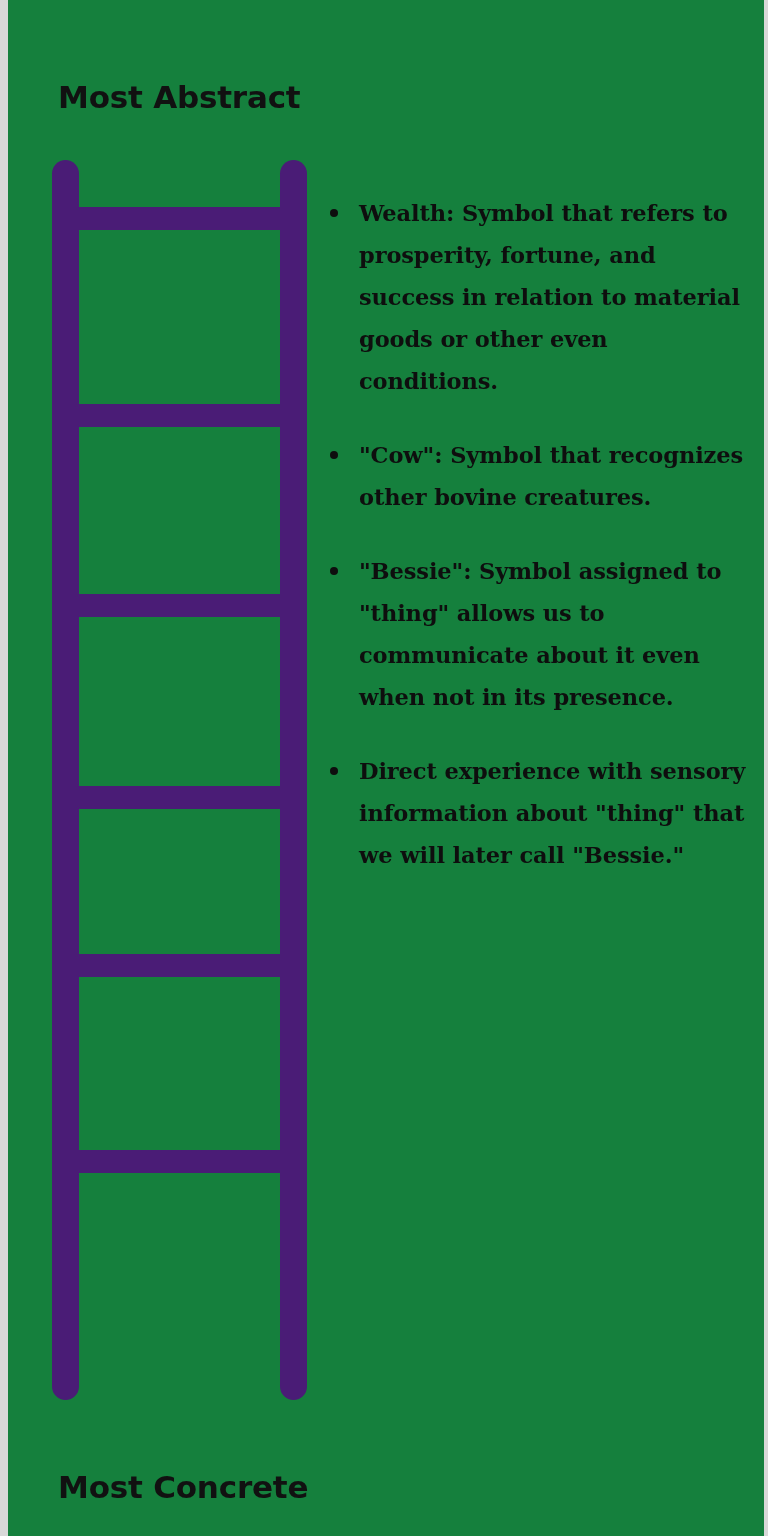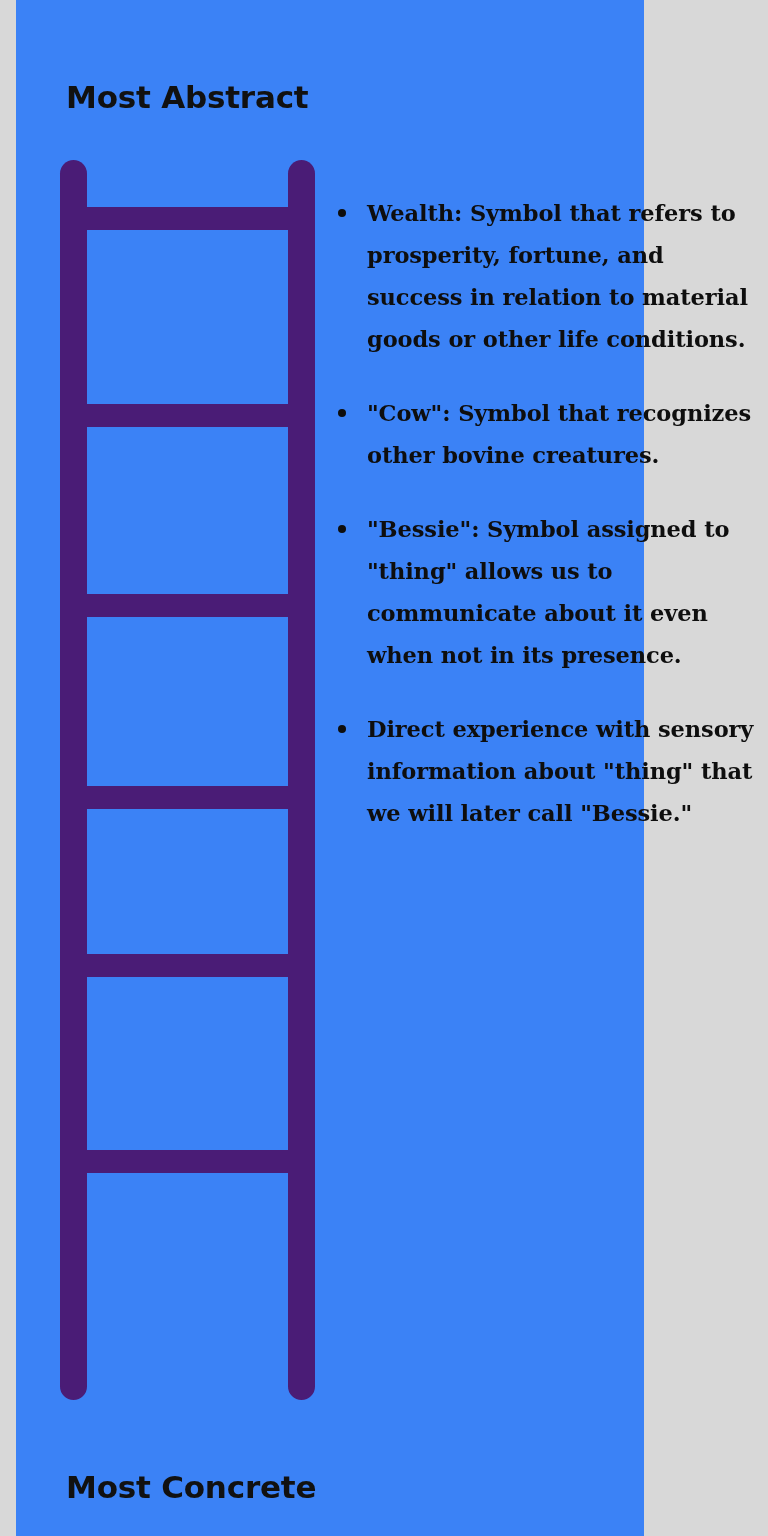--- a/index.html
+++ b/index.html
@@ -10,25 +10,25 @@
     width: 768px;
     height: 1536px;
     background: #d8d8d8;
     font-family: "Liberation Sans", sans-serif;
     overflow: hidden;
     position: relative;
   }
 
   #page {
     position: absolute;
-    left: 16px;
+    left: 8px;
     top: 0;
-    width: 628px;
+    width: 756px;
     height: 1536px;
-    background: #3b82f6;
+    background: #15803d;
   }
 
   
   .heading {
     position: absolute;
     font-family: "DejaVu Sans", sans-serif;
     font-weight: bold;
     font-size: 31px;
     letter-spacing: -0.2px;
     color: #111111;
@@ -117,21 +117,21 @@
     <div class="rung" style="top:404px"></div>
     <div class="rung" style="top:594px"></div>
     <div class="rung" style="top:786px"></div>
     <div class="rung" style="top:954px"></div>
     <div class="rung" style="top:1150px"></div>
   </div>
 
   <ul id="bullet-list">
     <li class="bullet-item">
       <span class="bullet-dot"></span>
-      <span>Wealth: Symbol that refers to prosperity, fortune, and success in relation to material goods or other life conditions.</span>
+      <span>Wealth: Symbol that refers to prosperity, fortune, and success in relation to material goods or other even conditions.</span>
     </li>
     <li class="bullet-item">
       <span class="bullet-dot"></span>
       <span>"Cow": Symbol that recognizes other bovine creatures.</span>
     </li>
     <li class="bullet-item">
       <span class="bullet-dot"></span>
       <span>"Bessie": Symbol assigned to "thing" allows us to communicate about it even when not in its presence.</span>
     </li>
     <li class="bullet-item">

